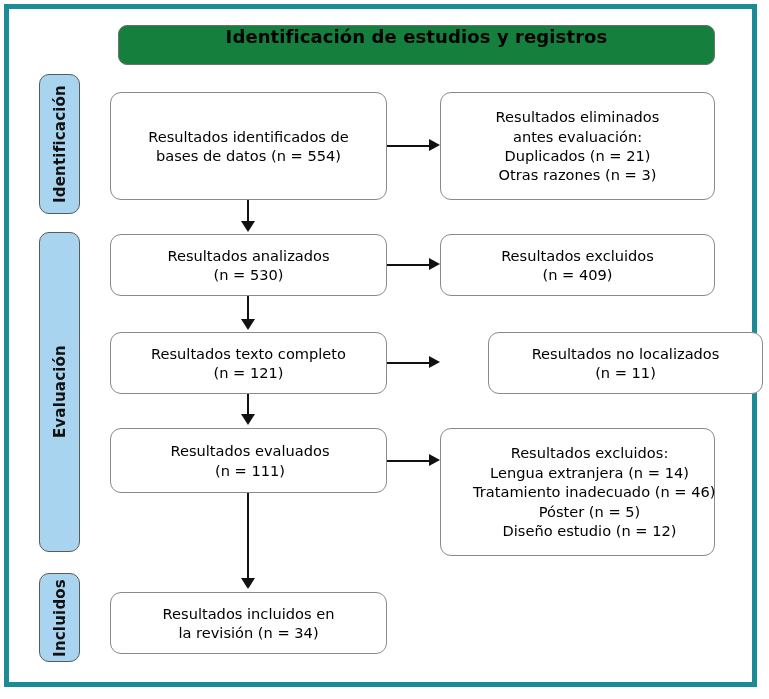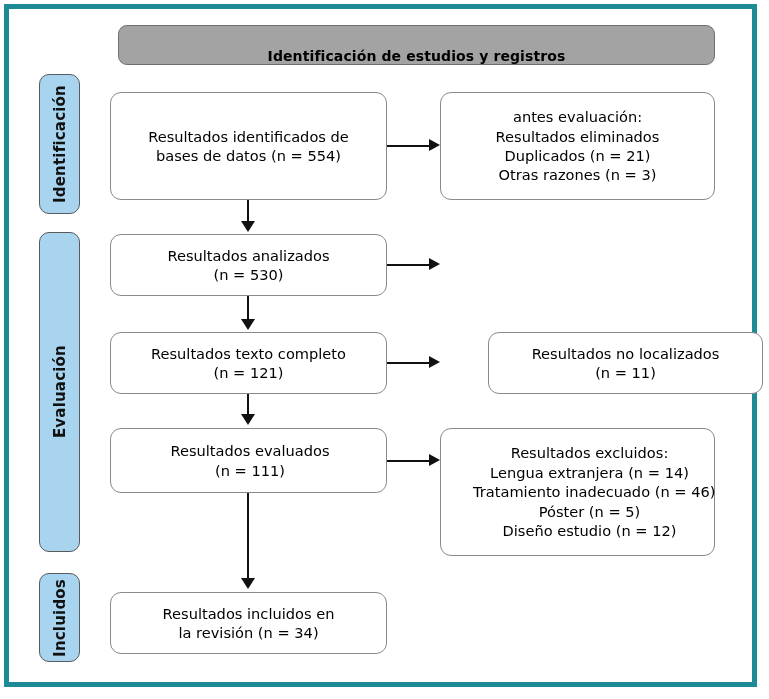--- a/index.html
+++ b/index.html
@@ -36,28 +36,28 @@
     width: 769px;
     height: 699px;
   }
   
   .banner {
     position: absolute;
     left: 118px;
     top: 25px;
     width: 597px;
     height: 40px;
-    background: #a3a3a3;
+    background: #15803d;
     border: 1.5px solid #6f6f6f;
     border-radius: 9px;
     box-sizing: border-box;
     display: flex;
-    align-items: flex-end;
+    align-items: flex-start;
     justify-content: center;
-    font-size: 14px;
+    font-size: 18px;
     font-weight: bold;
     color: #000000;
     letter-spacing: 0.1px;
   }
   
   .pill {
     position: absolute;
     left: 39px;
     width: 41px;
     background: #a8d4ef;
@@ -166,22 +166,22 @@
 
     <div class="box col-left b-identificados">
       <div class="lines">
         <div>Resultados identificados de</div>
         <div>bases de datos (n = 554)</div>
       </div>
     </div>
 
     <div class="box col-right b-eliminados">
       <div class="lines">
+        <div>Resultados eliminados</div>
         <div>antes evaluación:</div>
-        <div>Resultados eliminados</div>
         <div>Duplicados (n = 21)</div>
         <div>Otras razones (n = 3)</div>
       </div>
     </div>
 
     <div class="conn">
       <div class="hline" style="left:387px; top:145px; width:42px;"></div>
       <div class="arrow-right" style="left:429px; top:139px;"></div>
     </div>
 
@@ -190,20 +190,26 @@
       <div class="arrow-down" style="left:241px; top:221px;"></div>
     </div>
 
     <div class="box col-left b-analizados">
       <div class="lines">
         <div>Resultados analizados</div>
         <div>(n = 530)</div>
       </div>
     </div>
 
+    <div class="box col-right b-excluidos1">
+      <div class="lines">
+        <div>Resultados excluidos</div>
+        <div>(n = 409)</div>
+      </div>
+    </div>
 
     <div class="conn">
       <div class="hline" style="left:387px; top:264px; width:42px;"></div>
       <div class="arrow-right" style="left:429px; top:258px;"></div>
     </div>
 
     <div class="conn">
       <div class="vline" style="left:247px; top:296px; height:24px;"></div>
       <div class="arrow-down" style="left:241px; top:319px;"></div>
     </div>

